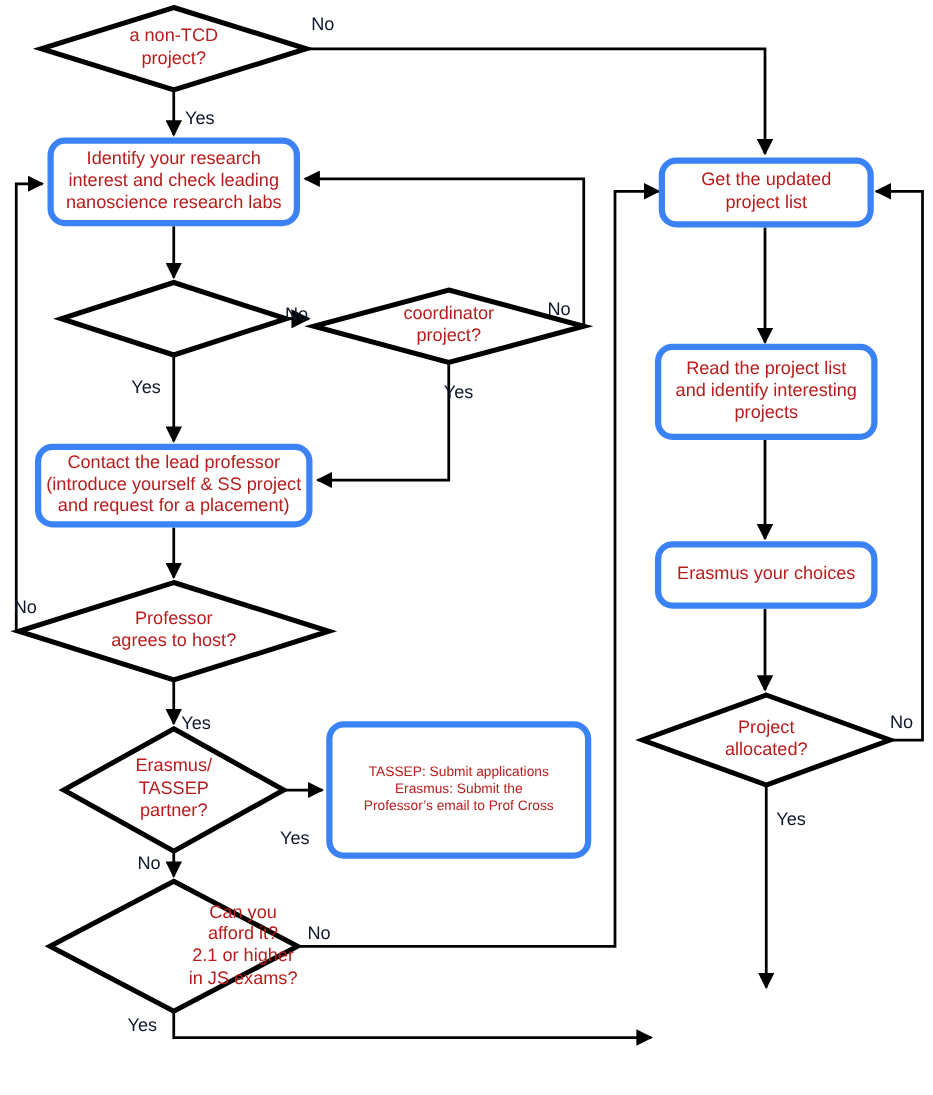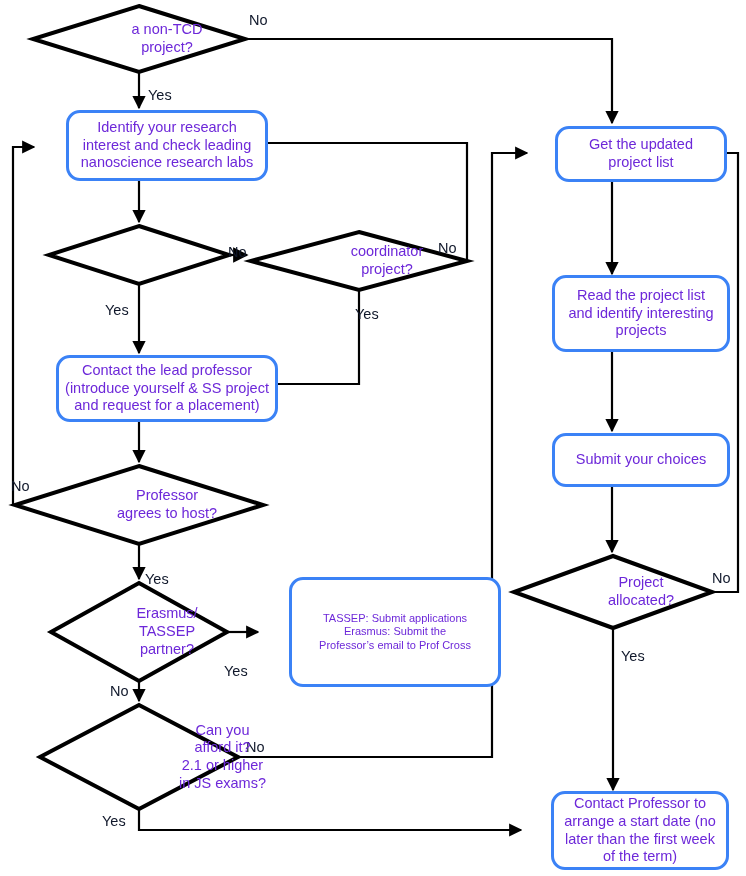--- a/index.html
+++ b/index.html
@@ -32,28 +32,27 @@
     width: 746px;
     height: 876px;
   }
   .node {
     position: absolute;
     display: flex;
     align-items: center;
     justify-content: center;
     text-align: center;
     box-sizing: border-box;
-    color: #6d28d9;
+    color: #b91c1c;
     line-height: 1.22;
     white-space: pre-line;
-    margin-left: 28px;
   }
   .node.process {
     background: #ffffff;
-    border: 3px solid #3b82f6;
+    border: 5px solid #3b82f6;
     border-radius: 14px;
   }
   .node.decision {
     background: transparent;
     border: none;
   }
   .node .dtext {
     position: relative;
     z-index: 2;
     white-space: pre-line;
@@ -198,29 +197,23 @@
 project list</span>
     </div>
 
     <div class="node process" style="left:524px; top:275px; width:178px; height:77px; font-size:14.5px;">
       <span class="dtext">Read the project list
 and identify interesting
 projects</span>
     </div>
 
     <div class="node process" style="left:524px; top:433px; width:178px; height:54px; font-size:14.5px;">
-      <span class="dtext">Submit your choices</span>
-    </div>
-
-    <div class="node process" style="left:523px; top:791px; width:178px; height:79px; font-size:14.5px;">
-      <span class="dtext">Contact Professor to
-arrange a start date (no
-later than the first week
-of the term)</span>
-    </div>
+      <span class="dtext">Erasmus your choices</span>
+    </div>
+
 
     <div class="edge-label" style="left:249px; top:13px; font-size:14.5px;">No</div>
 
     <div class="edge-label" style="left:148px; top:88px; font-size:14.5px;">Yes</div>
 
     <div class="edge-label" style="left:228px; top:245px; font-size:14.5px;">No</div>
 
     <div class="edge-label" style="left:105px; top:303px; font-size:14.5px;">Yes</div>
 
     <div class="edge-label" style="left:438px; top:241px; font-size:14.5px;">No</div>

